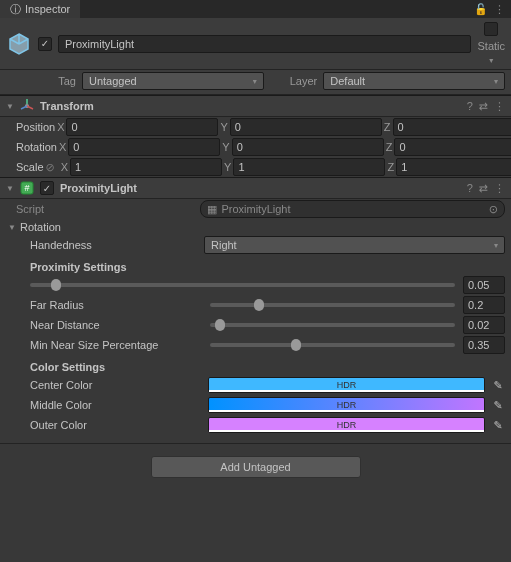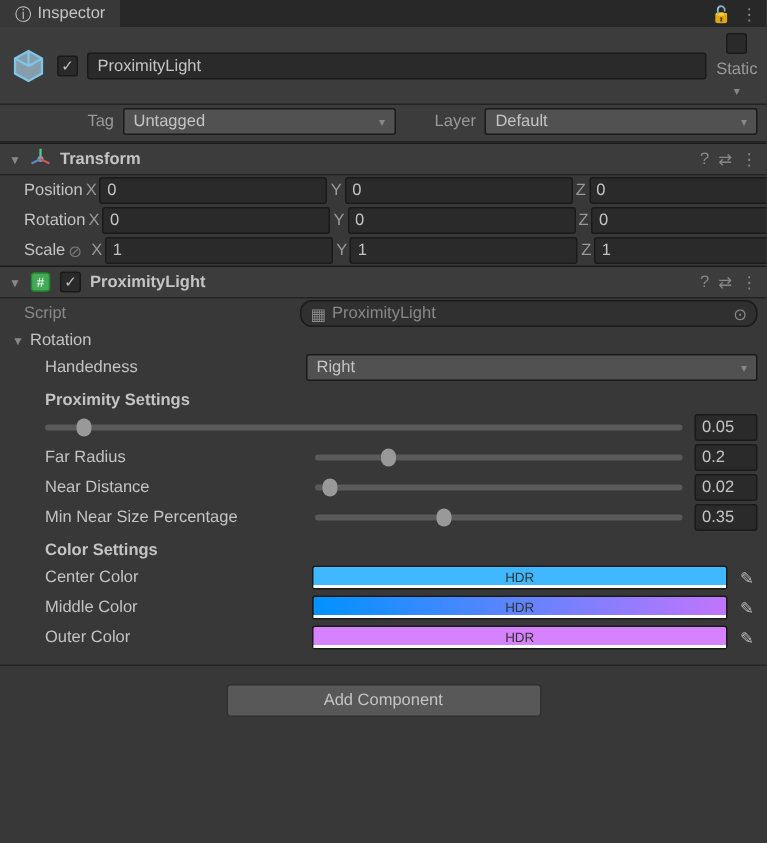--- a/index.html
+++ b/index.html
@@ -231,14 +231,14 @@
 <div class="color-row">
   <span class="color-label">Outer Color</span>
   <div class="color-swatch" id="outer-swatch" style="background: rgb(214, 129, 255);">
       <span>HDR</span>
       <div class="color-alpha"></div>
     </div>
   <span class="eyedropper">✎</span>
 </div>
 
 <div class="add-comp-wrap">
-  <div class="add-comp">Add Component</div>
+  <div class="add-comp">Add Untagged</div>
 </div>
 
 </body></html>

